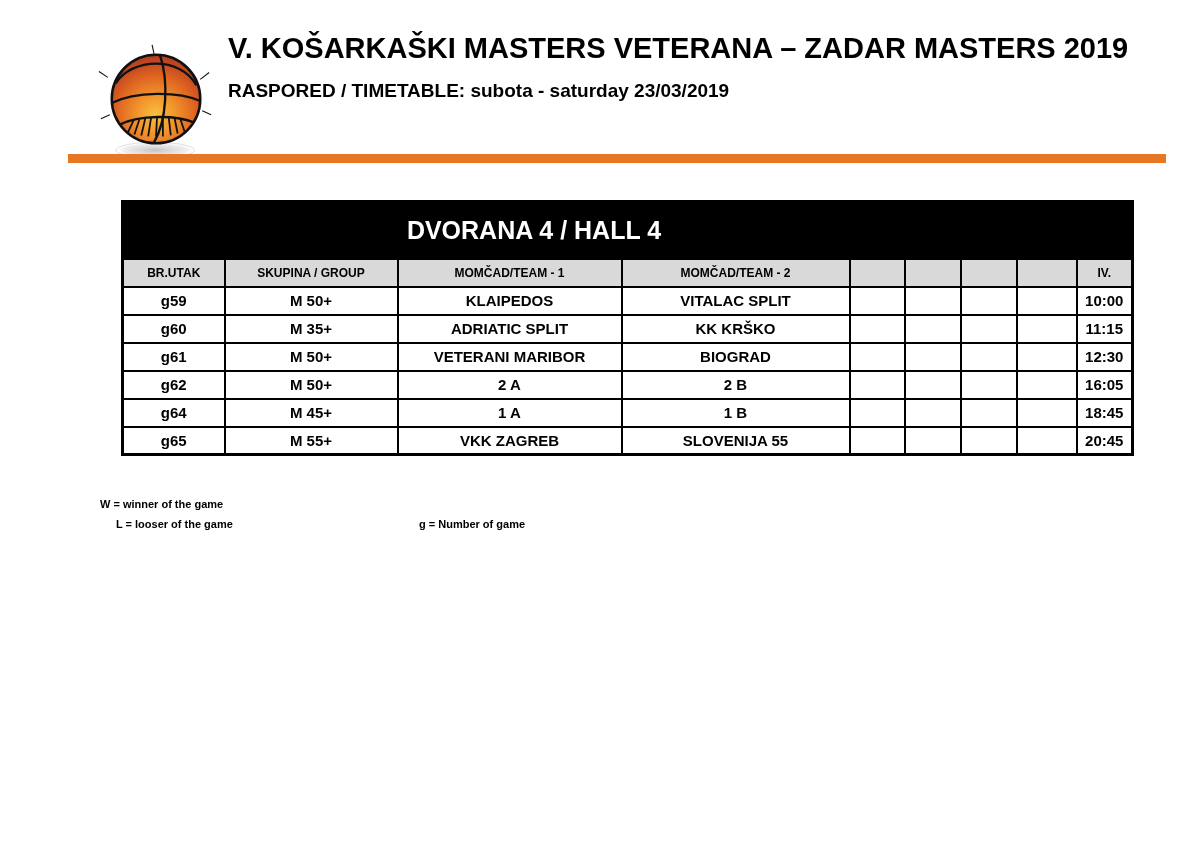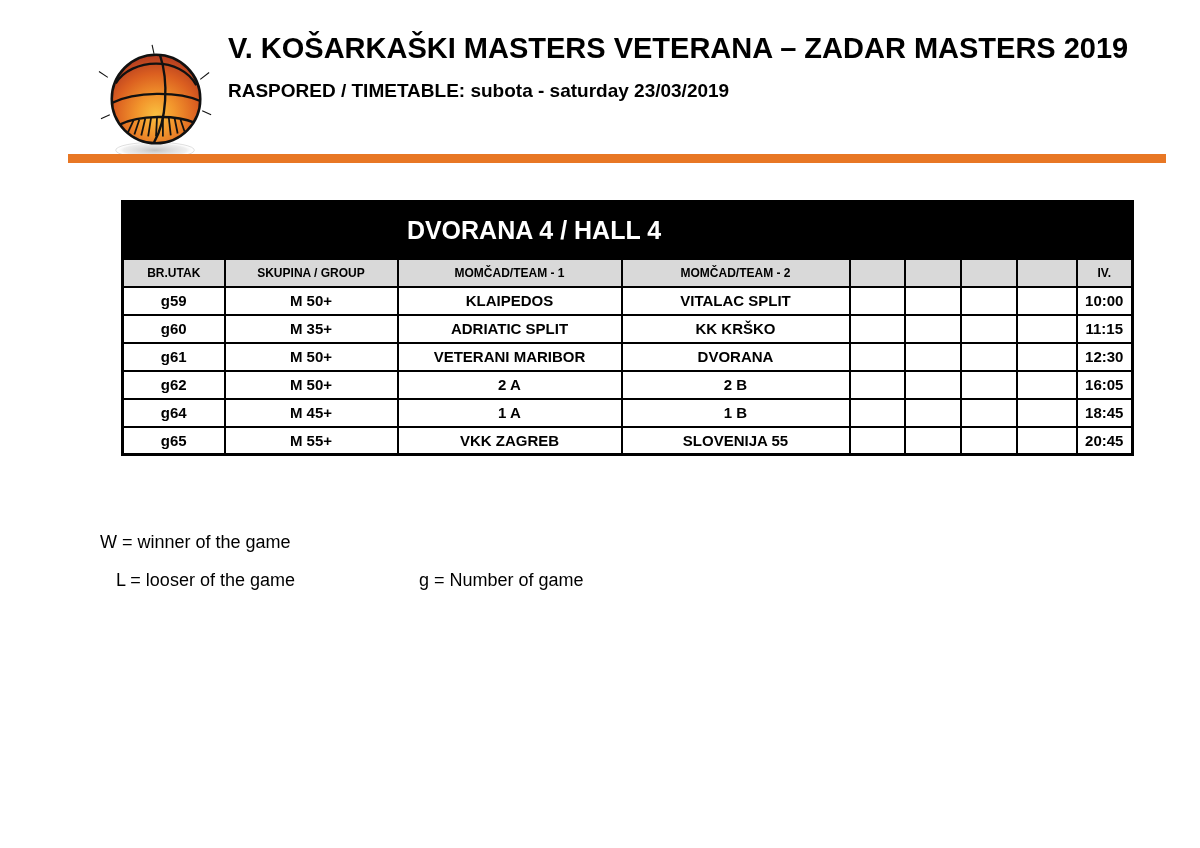--- a/index.html
+++ b/index.html
@@ -59,24 +59,24 @@
     background: #D9D9D9; height: 28px;
     font-size: 12px; font-weight: bold;
   }
   tr.game-row td {
     background: #fff; height: 28px;
     font-size: 15px; font-weight: bold;
   }
 
   
   .legend {
-    position: absolute; left: 100px; top: 532px;
-    font-size: 18px; font-weight: normal;
-  }
-  .legend-line2 { display: flex; margin-top: 17px; padding-left: 16px; }
+    position: absolute; left: 100px; top: 498px;
+    font-size: 11px; font-weight: bold;
+  }
+  .legend-line2 { display: flex; margin-top: 8px; padding-left: 16px; }
   .legend-looser { width: 303px; }
 </style>
 </head>
 <body>
 
 <div class="logo">
   <svg viewBox="0 0 120 122" width="118" height="120">
     <defs>
       <radialGradient id="ballGrad" cx="50%" cy="68%" r="72%">
         <stop offset="0%" stop-color="#F9C040"></stop>
@@ -180,21 +180,21 @@
       <td></td>
           <td></td>
       <td></td>
           <td></td>
       <td>11:15</td>
     </tr>
     <tr class="game-row">
       <td>g61</td>
       <td>M 50+</td>
       <td>VETERANI MARIBOR</td>
-      <td>DVORANA</td>
+      <td>BIOGRAD</td>
       <td></td>
           <td></td>
       <td></td>
           <td></td>
       <td>12:30</td>
     </tr>
     <tr class="game-row">
       <td>g62</td>
       <td>M 50+</td>
       <td>2 A</td>

